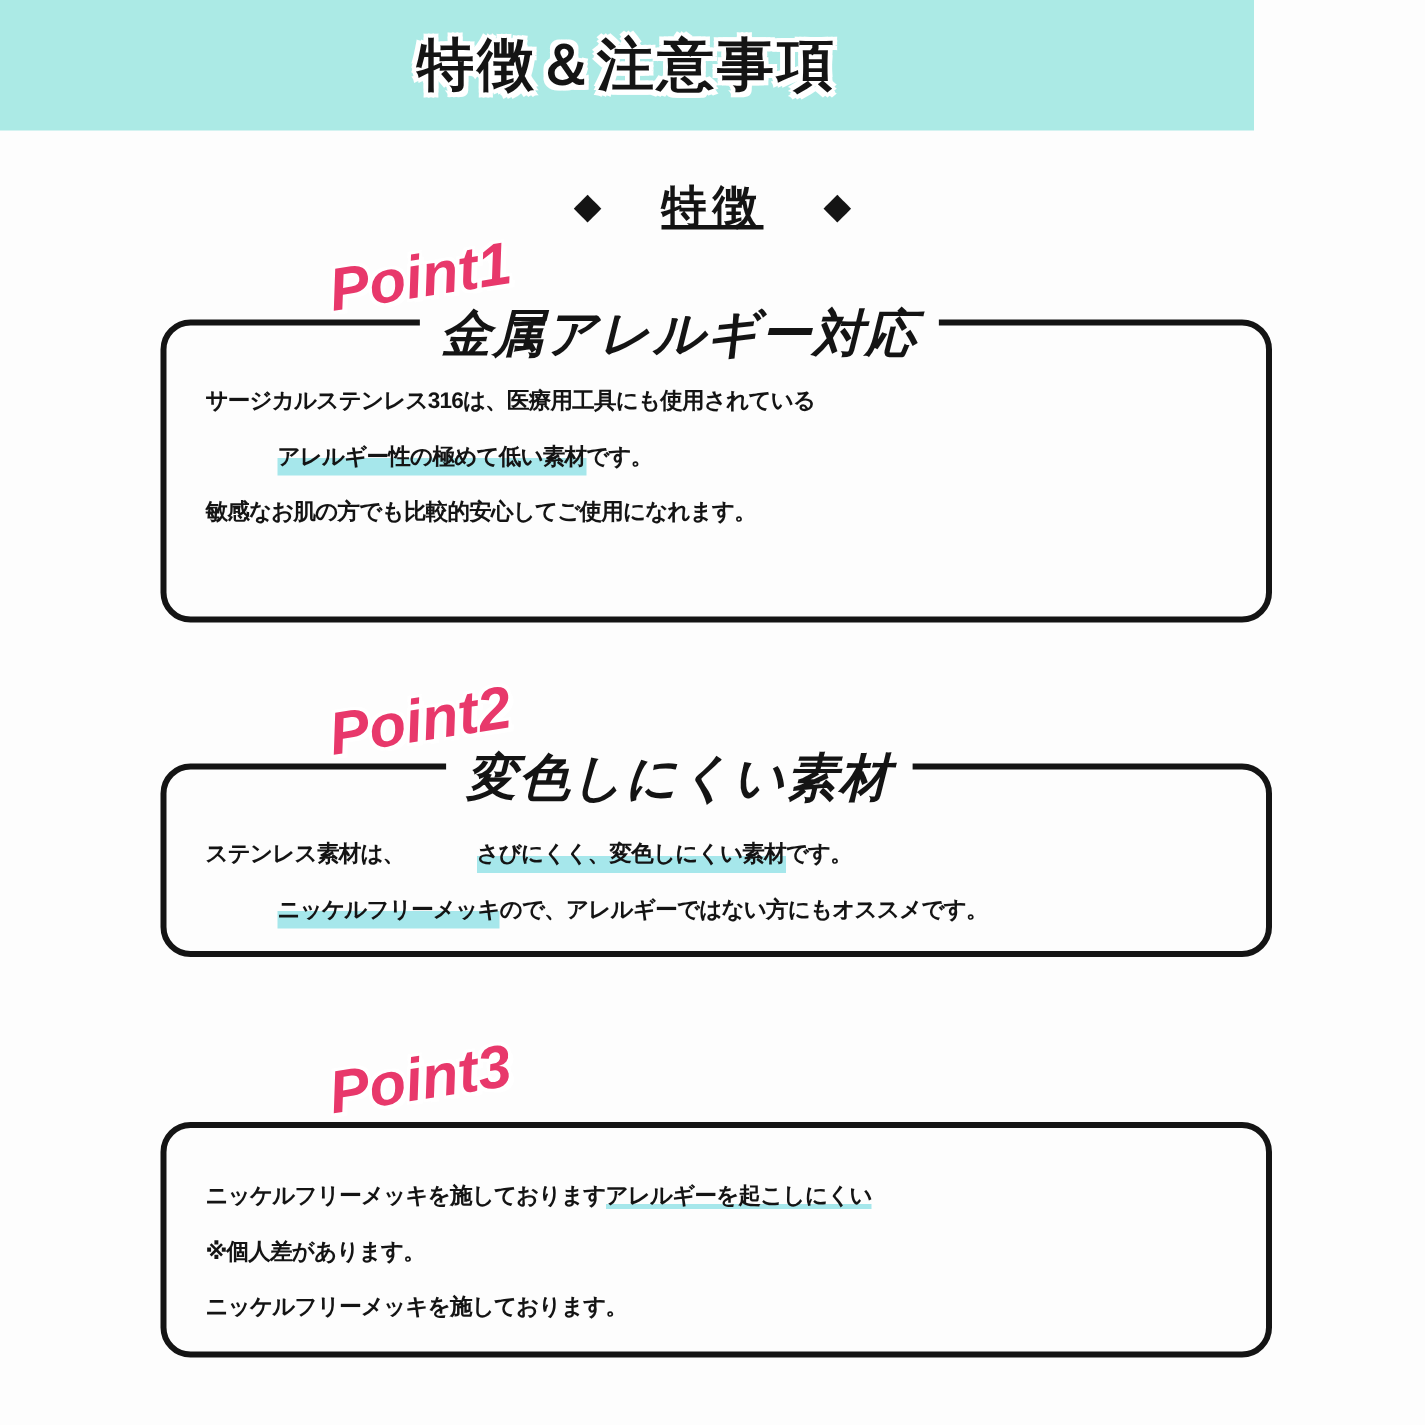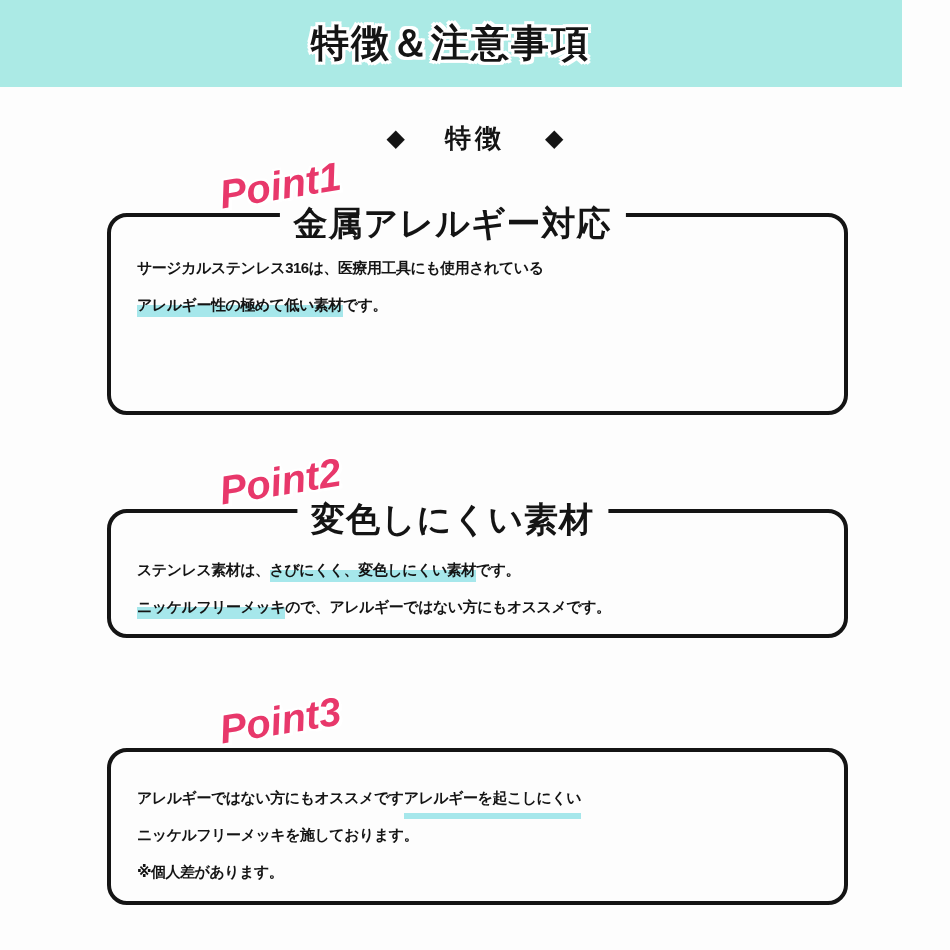--- a/index.html
+++ b/index.html
@@ -14,39 +14,39 @@
   body{
     background:var(--page);
     font-family:"Liberation Sans","DejaVu Sans",sans-serif;
     color:var(--ink);
     overflow:hidden;
   }
   .canvas{position:relative;width:950px;height:950px;}
 
   
   .band{
-    position:absolute;left:0;top:0;width:902px;height:87px;
+    position:absolute;left:0;top:0;width:836px;height:87px;
     background:var(--teal);
     display:flex;align-items:center;justify-content:center;
   }
   .title{
     font-size:38px;font-weight:800;letter-spacing:2px;color:var(--ink);
     text-shadow:
       3px 0 0 #fff,-3px 0 0 #fff,0 3px 0 #fff,0 -3px 0 #fff,
       2px 2px 0 #fff,-2px 2px 0 #fff,2px -2px 0 #fff,-2px -2px 0 #fff,
       3px 3px 0 #fff,-3px -3px 0 #fff,3px -3px 0 #fff,-3px 3px 0 #fff;
   }
 
   
   .section-row{
     position:absolute;left:0;top:118px;width:950px;height:40px;
     display:flex;align-items:center;justify-content:center;gap:40px;
   }
   .dia{font-size:24px;line-height:1;color:var(--ink);}
-  .sec-label{font-size:26px;font-weight:800;letter-spacing:4px;color:var(--ink);}
+  .sec-label{font-size:30px;font-weight:800;letter-spacing:4px;color:var(--ink);text-decoration:underline;}
 
   
   .pbox{
     position:absolute;left:107px;width:741px;
     border:4px solid var(--ink);
     border-radius:20px;
     background:transparent;
   }
   .pbox.p1{top:213px;height:202px;}
   .pbox.p2{top:509px;height:129px;}
@@ -63,37 +63,37 @@
       2px 2px 0 #fff,-2px 2px 0 #fff,2px -2px 0 #fff,-2px -2px 0 #fff,
       3px 3px 0 #fff;
   }
   .phead{
     position:absolute;top:-16px;left:50%;
     transform:translateX(-50%) translateX(-25px);
     z-index:2;
     background:var(--page);
     padding:0 14px;
     font-size:34px;line-height:44px;font-weight:800;letter-spacing:1px;
-    white-space:nowrap;color:var(--ink);
+    white-space:nowrap;color:var(--ink);font-style:italic;
   }
   .pbody{
     position:relative;z-index:1;
     padding:32px 10px 0 26px;
     font-size:15px;line-height:37px;font-weight:700;
     letter-spacing:-0.5px;color:var(--ink);
   }
   .p2 .pbody{padding-top:38px;}
   .p3 .pbody{padding-top:27px;}
   .tline{white-space:nowrap;}
   .hl{
     padding-bottom:4px;
     background-image:linear-gradient(to bottom,transparent 45%,var(--hl) 45%);
+    margin-left:48px;
   }
   .hl-under{
-    padding-bottom:13px;
     background-image:linear-gradient(to bottom,transparent 79%,var(--hl) 79%);
   }
 </style>
 </head>
 <body>
 
 <div class="canvas">
 
   <header class="band">
     <h1 class="title">特徴＆注意事項</h1>
@@ -104,34 +104,35 @@
     <span class="sec-label">特徴</span>
     <span class="dia">◆</span>
   </div>
 
   <section class="pbox p1">
     <div class="badge">Point1</div>
     <h2 class="phead">金属アレルギー対応</h2>
     <div class="pbody">
         <div class="tline"><span>サージカルステンレス316は、医療用工具にも使用されている</span></div>
         <div class="tline"><span class="hl">アレルギー性の極めて低い素材</span><span>です。</span></div>
+        <div class="tline"><span>敏感なお肌の方でも比較的安心してご使用になれます。</span></div>
       </div>
   </section>
 
   <section class="pbox p2">
     <div class="badge">Point2</div>
     <h2 class="phead">変色しにくい素材</h2>
     <div class="pbody">
         <div class="tline"><span>ステンレス素材は、</span><span class="hl">さびにくく、変色しにくい素材</span><span>です。</span></div>
         <div class="tline"><span class="hl">ニッケルフリーメッキ</span><span>ので、アレルギーではない方にもオススメです。</span></div>
       </div>
   </section>
 
   <section class="pbox p3">
     <div class="badge">Point3</div>
     <div class="pbody">
-        <div class="tline"><span>アレルギーではない方にもオススメです</span><span class="hl-under">アレルギーを起こしにくい</span></div>
+        <div class="tline"><span>ニッケルフリーメッキを施しております</span><span class="hl-under">アレルギーを起こしにくい</span></div>
+        <div class="tline"><span>※個人差があります。</span></div>
         <div class="tline"><span>ニッケルフリーメッキを施しております。</span></div>
-        <div class="tline"><span>※個人差があります。</span></div>
       </div>
   </section>
 
 </div>
 
 </body></html>

